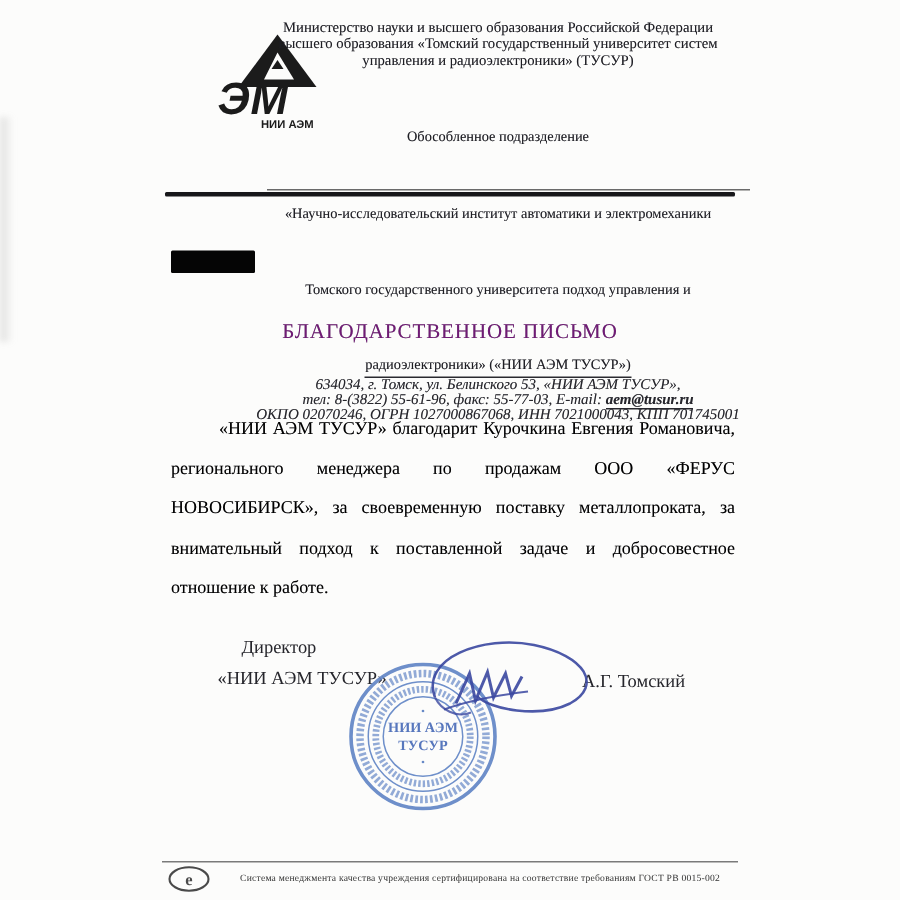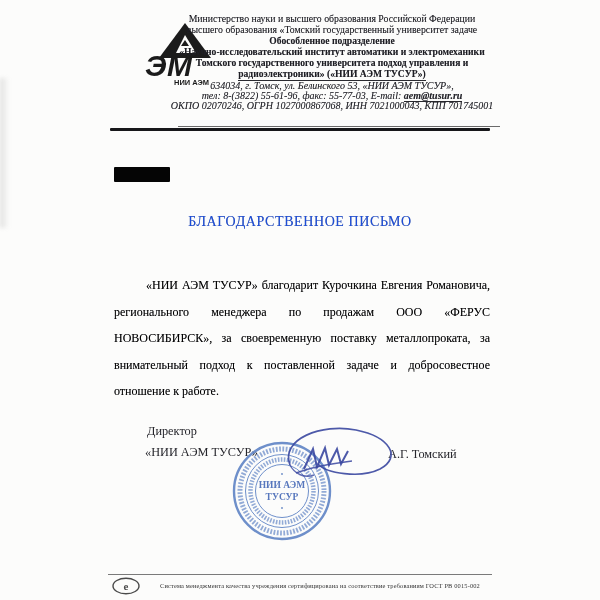--- a/index.html
+++ b/index.html
@@ -16,43 +16,43 @@
     filter:blur(2px);
   }
   
   .logo { position:absolute; left:144px; top:20px; width:74px; height:70px; }
   .headtext {
     position:absolute; left:158px; top:14px; width:348px;
     text-align:center; color:#1e1e24;
     text-shadow:0 0 .4px rgba(30,30,40,.4);
   }
   .hl { font-size:9.8px; line-height:10.9px; white-space:nowrap; }
-  .hl.bold { font-weight:bold; font-size:9.6px; }
+  .hl.bold { font-weight:normal; font-size:9.6px;margin-top:40px; }
   .hl.ital { font-style:italic; font-size:10px; line-height:9.8px; color:#26262c; }
   .hl .u8 { display:inline-block; border-bottom:1px solid #2a2a30; padding-bottom:1px; }
   .email-u { border-bottom:1px solid #26262c;font-weight:bold; }
   .rule-thin { position:absolute; left:178px; top:126px; width:322px; height:1px; background:#6a6a6a; }
   .rule-thick { position:absolute; left:110px; top:128px; width:380px; height:3px; background:#17171a; border-radius:1px; }
   
   .redaction { position:absolute; left:114px; top:167px; width:56px; height:15px; background:#050505; border-radius:1px; }
   
   .title {
     position:absolute; left:0; top:214px; width:600px; text-align:center;
-    font-size:14px; letter-spacing:.6px; color:#1d4ed8;
+    font-size:14px; letter-spacing:.6px; color:#701a75;
     text-shadow:0 0 .4px rgba(40,40,50,.45);
   }
   
   .body-par {
     position:absolute; left:114px; top:272px; width:376px;
     font-size:12px; line-height:26.5px; color:#000000;
     text-align:justify; text-indent:32px;
     text-shadow:0 0 .4px rgba(40,40,50,.4);
   }
   
-  .sig-pos  { position:absolute; left:147px; top:424px; font-size:12.3px; color:#26262c; }
+  .sig-pos  { position:absolute; left:161px; top:424px; font-size:12.3px; color:#26262c; }
   .sig-org  { position:absolute; left:145px; top:445px; font-size:12.3px; color:#26262c; }
   .sig-name { position:absolute; left:388px; top:447px; font-size:12.3px; color:#26262c; }
   .stamp { position:absolute; left:229px; top:438px; width:106px; height:106px; opacity:.92; }
   .signature { position:absolute; left:252px; top:423px; width:180px; height:66px; }
   
   .footer-line { position:absolute; left:108px; top:574px; width:384px; height:1px; background:#7a7a7a; }
   .footer-mark { position:absolute; left:111px; top:577px; width:30px; height:18px; }
   .footer-text {
     position:absolute; left:150px; top:582px; width:340px;
     font-size:6.4px; letter-spacing:.15px; color:#333; text-align:center;
@@ -69,21 +69,22 @@
     <polygon points="41,3 15,38 67,38" fill="#1b1b1b"></polygon>
     <polygon points="41,15 32,33 52,33" fill="#fcfcfb"></polygon>
     <polygon points="37,26 41,20 45,26" fill="#1b1b1b"></polygon>
     <text x="1" y="56" font-family="Liberation Sans, sans-serif" font-weight="bold" font-style="italic" font-size="30" fill="#1b1b1b">Э</text>
     <text x="23" y="56" font-family="Liberation Sans, sans-serif" font-weight="bold" font-style="italic" font-size="30" fill="#1b1b1b">М</text>
     <text x="30" y="65" font-family="Liberation Sans, sans-serif" font-weight="bold" font-size="7.5" fill="#1b1b1b">НИИ АЭМ</text>
   </svg>
 
   <div class="headtext">
     <div class="hl">Министерство науки и высшего образования Российской Федерации</div>
-    <div class="hl">высшего образования «Томский государственный университет задаче</div>
+    <div class="hl">высшего образования «Томский государственный университет систем</div>
+    <div class="hl">управления и радиоэлектроники» (ТУСУР)</div>
     <div class="hl bold">Обособленное подразделение</div>
     <div class="hl bold">«Научно-исследовательский институт автоматики и электромеханики</div>
     <div class="hl bold">Томского государственного университета подход управления и</div>
     <div class="hl bold"><span class="u8">радиоэлектроники» («НИИ АЭМ ТУСУР»)</span></div>
     <div class="hl ital">634034, г. Томск, ул. Белинского 53, «НИИ АЭМ ТУСУР»,</div>
     <div class="hl ital"><span>тел: 8-(3822) 55-61-96, факс: 55-77-03, E-mail: </span><span class="email-u">aem@tusur.ru</span></div>
     <div class="hl ital">ОКПО 02070246, ОГРН 1027000867068, ИНН 7021000043, КПП 701745001</div>
   </div>
 
   <div class="rule-thin"></div>

